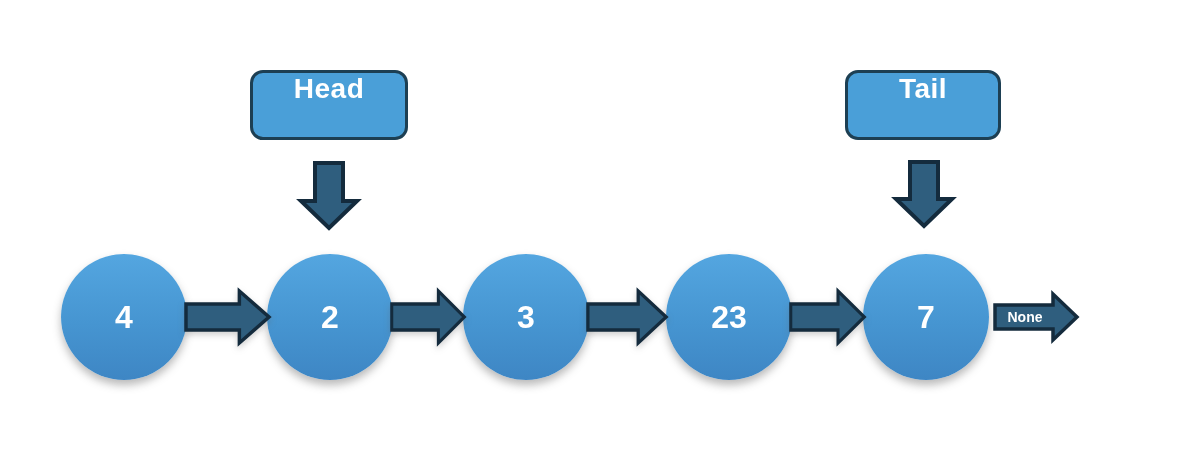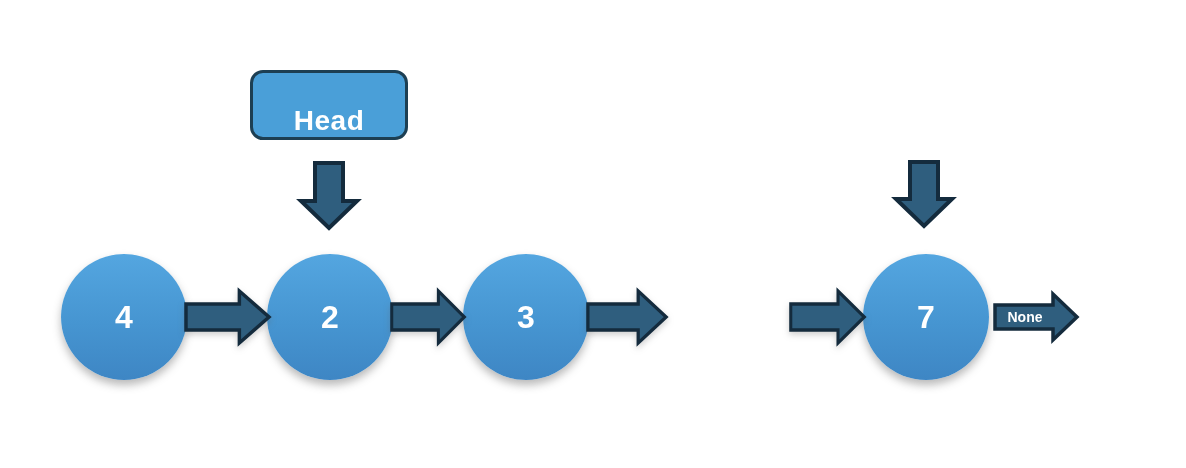--- a/index.html
+++ b/index.html
@@ -15,21 +15,21 @@
     background: var(--background, #ffffff);
     overflow: hidden;
   }
   .pointer-box {
     position: absolute;
     box-sizing: border-box;
     background: var(--pointer-box-fill, #4a9fd8);
     border: 3.5px solid var(--pointer-box-border, #1d3f53);
     border-radius: 13px;
     display: flex;
-    align-items: flex-end;
+    align-items: flex-start;
     justify-content: center;
     color: var(--node-text, #ffffff);
     font-size: 28px;
     font-weight: 600;
     letter-spacing: 0.5px;
   }
   .pointer-box.head { left: 250px; top: 70px; width: 158px; height: 70px; }
   .pointer-box.tail { left: 845px; top: 70px; width: 156px; height: 70px; }
 
   .node {
@@ -86,37 +86,43 @@
 </style>
 </head>
 <body>
 
 <div class="canvas">
 
   <div class="pointer-box head">
     <span>Head</span>
   </div>
 
+  <div class="pointer-box tail">
+    <span>Tail</span>
+  </div>
 
   <svg class="block-arrow down-arrow head-arrow" viewBox="0 0 56 69" preserveAspectRatio="none">
     <polygon points="14,2 42,2 42,40 56,40 28,67 0,40 14,40"></polygon>
   </svg>
 
   <svg class="block-arrow down-arrow tail-arrow" viewBox="0 0 56 68" preserveAspectRatio="none">
     <polygon points="14,2 42,2 42,39 56,39 28,66 0,39 14,39"></polygon>
   </svg>
 
   <div class="node n0">
     <span>4</span>
   </div>
   <div class="node n1">
     <span>2</span>
   </div>
   <div class="node n2">
     <span>3</span>
+  </div>
+  <div class="node n3">
+    <span>23</span>
   </div>
   <div class="node n4">
     <span>7</span>
   </div>
 
   <svg class="block-arrow connector c0" viewBox="0 0 88 56" preserveAspectRatio="none">
     <polygon points="2,15 56,15 56,2 86,28 56,54 56,41 2,41"></polygon>
   </svg>
   <svg class="block-arrow connector c1" viewBox="0 0 88 56" preserveAspectRatio="none">
     <polygon points="2,15 56,15 56,2 86,28 56,54 56,41 2,41"></polygon>

